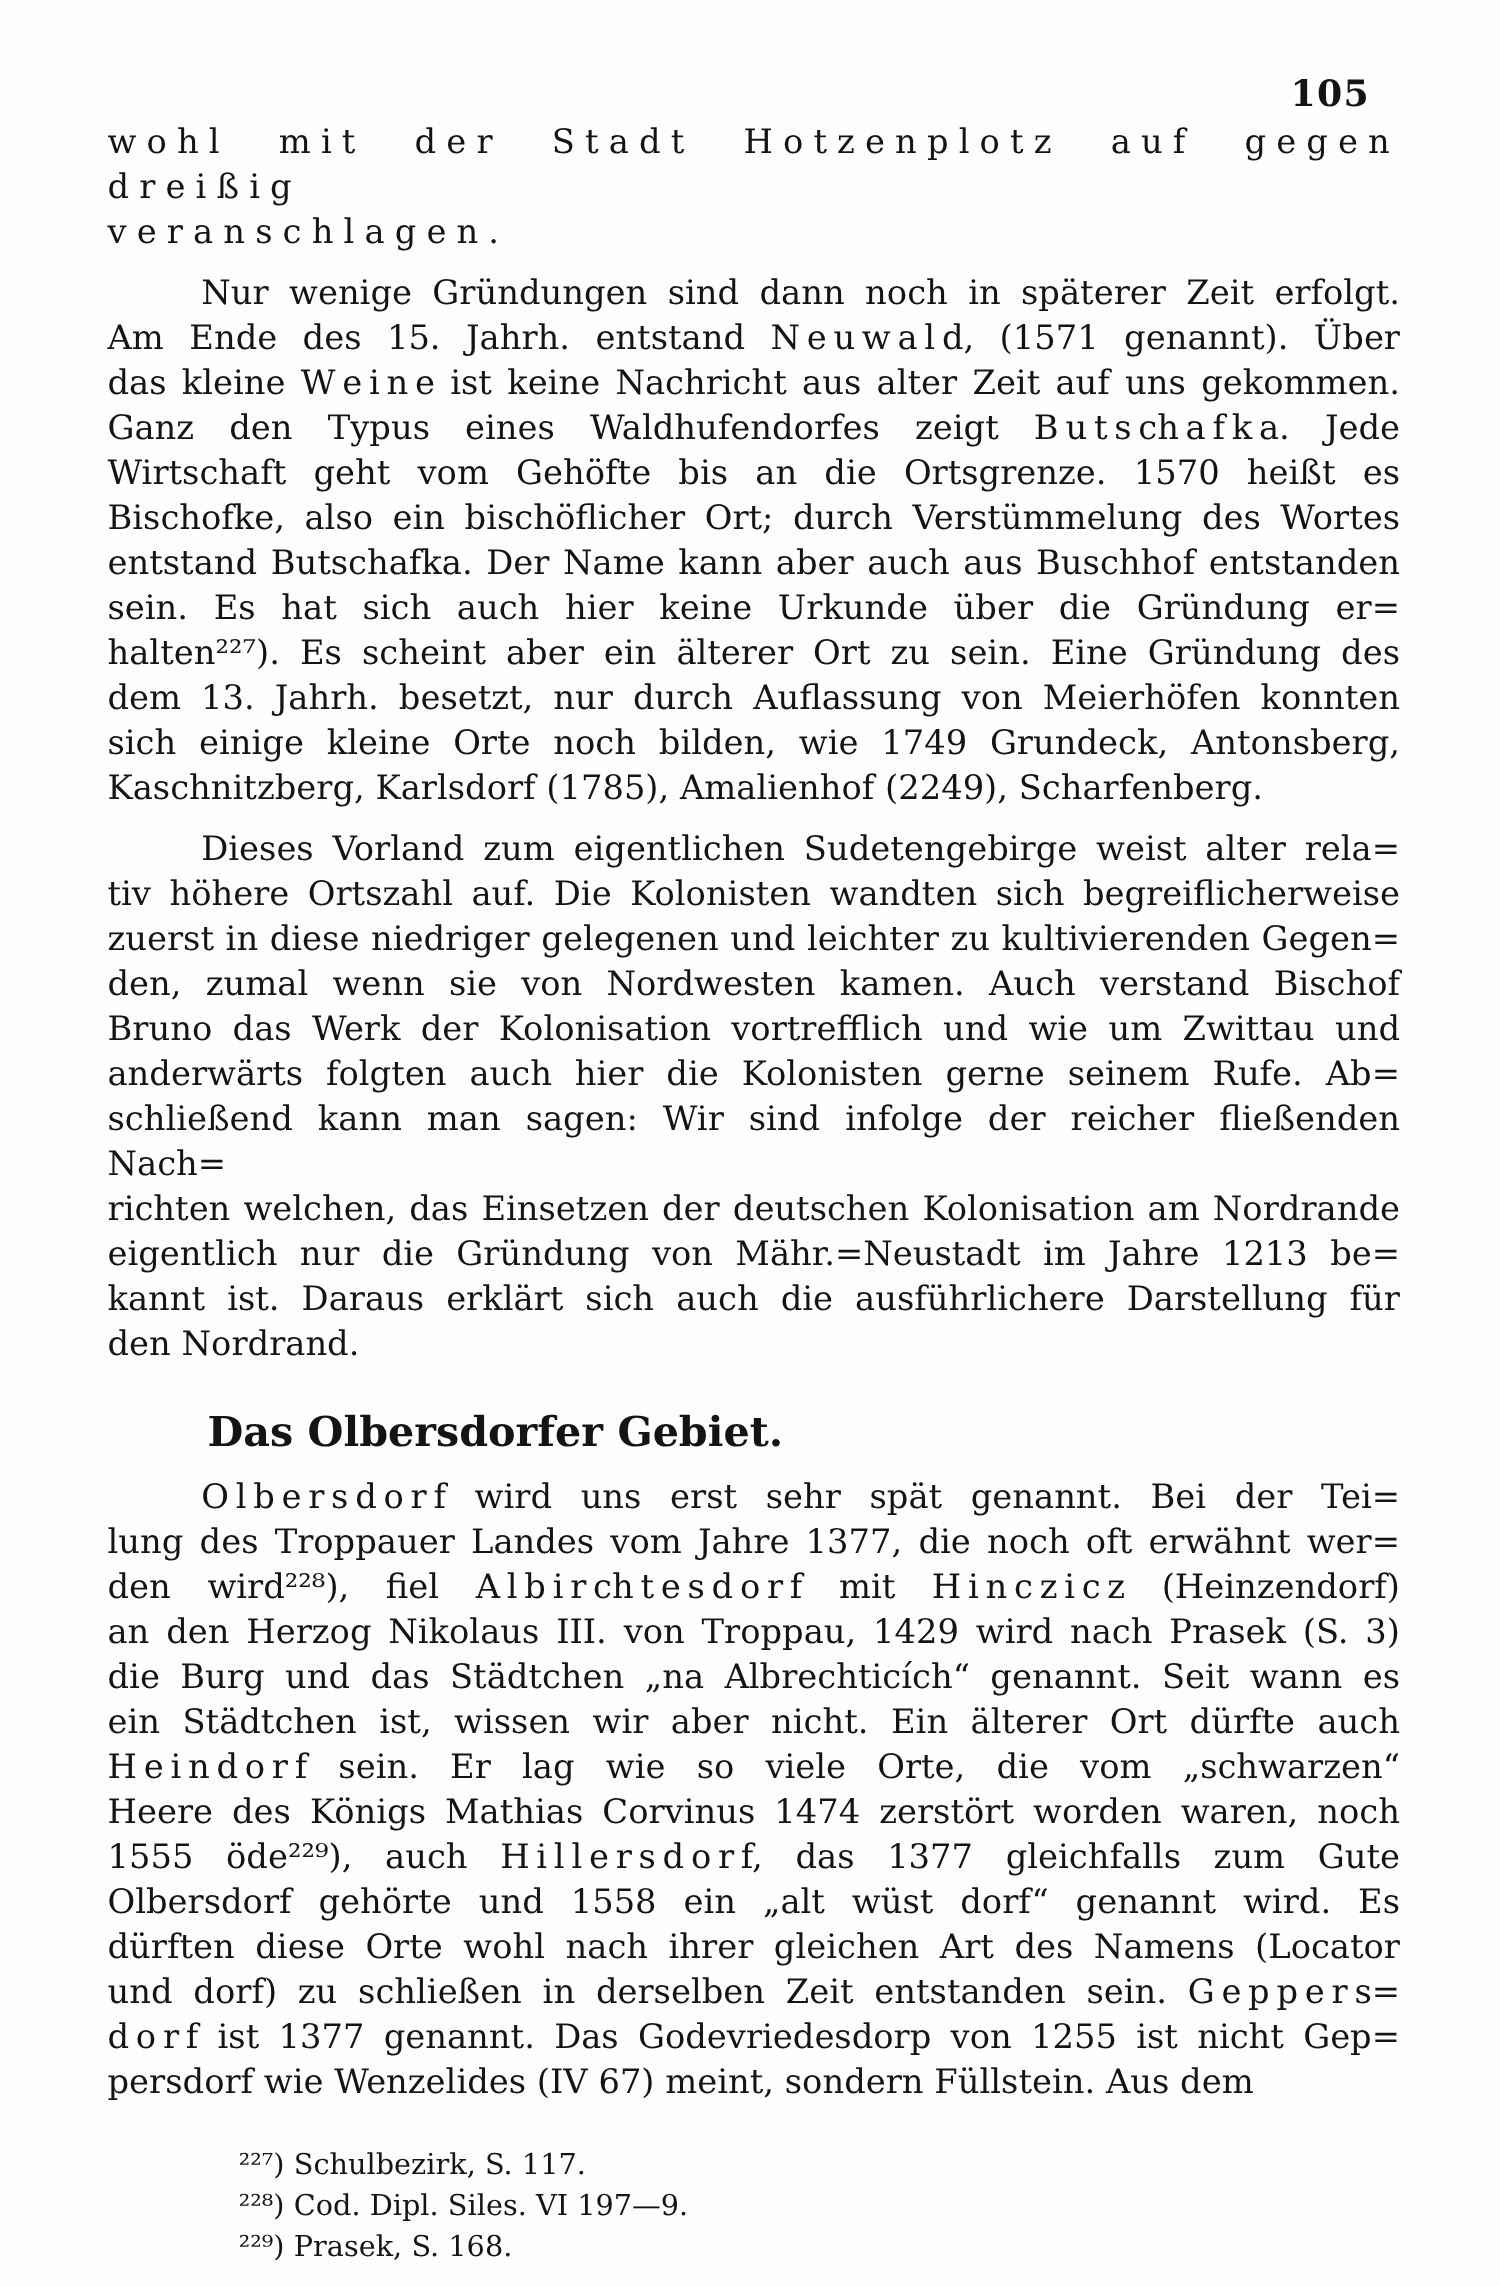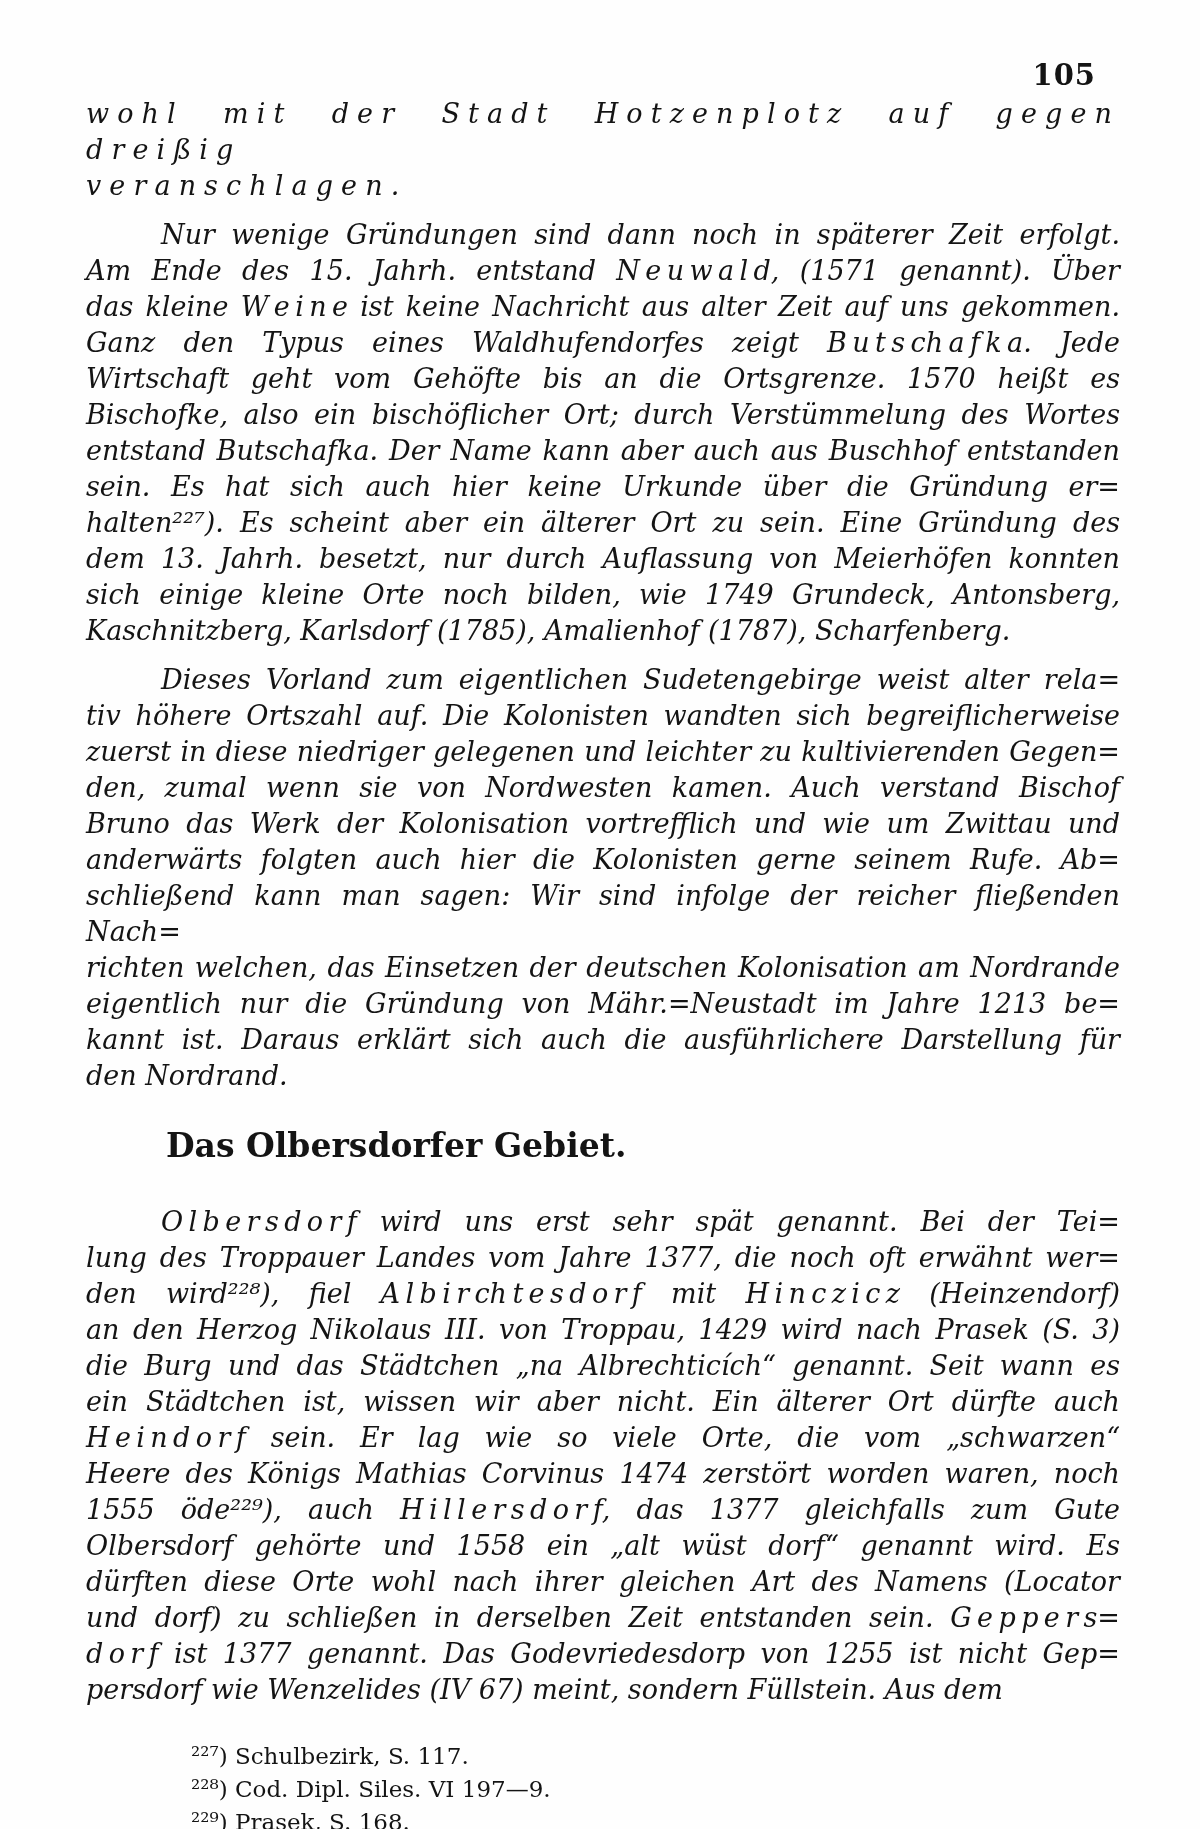--- a/index.html
+++ b/index.html
@@ -23,38 +23,38 @@
     font-size: 29px;
     font-weight: bold;
     letter-spacing: 1px;
   }
   .text-block {
     position: absolute;
     left: 86px;
     top: 96px;
     width: 1050px;
   }
-  .p { margin: 0 16px 13px 0; font-style: italic; }
+  .p { margin: 0 16px 13px 0; }
   .line {
     font-size: 27px;
     line-height: 36px;
     text-align: justify;
     text-align-last: justify;
     white-space: normal;
   }
   .line.last { text-align-last: left; }
   .line.first { text-indent: 75px; }
   .spaced {
     letter-spacing: 0.30em;
     word-spacing: 0.40em;
   }
   .heading {
     font-size: 33px;
     font-weight: bold;
-    margin: 30px 0 36px 80px;
+    margin: 30px 0 12px 80px;
     line-height: 44px;
     text-align: left;
   }
   .footnotes {
     margin: 32px 0 0 105px;
   }
   .fn {
     font-size: 23px;
     line-height: 33px;
     text-align: left;
@@ -78,21 +78,21 @@
       <div class="line">Am Ende des 15. Jahrh. entstand N e u w a l d, (1571 genannt). Über</div>
       <div class="line">das kleine W e i n e ist keine Nachricht aus alter Zeit auf uns gekommen.</div>
       <div class="line">Ganz den Typus eines Waldhufendorfes zeigt B u t s ch a f k a. Jede</div>
       <div class="line">Wirtschaft geht vom Gehöfte bis an die Ortsgrenze. 1570 heißt es</div>
       <div class="line">Bischofke, also ein bischöflicher Ort; durch Verstümmelung des Wortes</div>
       <div class="line">entstand Butschafka. Der Name kann aber auch aus Buschhof entstanden</div>
       <div class="line">sein. Es hat sich auch hier keine Urkunde über die Gründung er=</div>
       <div class="line">halten²²⁷). Es scheint aber ein älterer Ort zu sein. Eine Gründung des</div>
       <div class="line">dem 13. Jahrh. besetzt, nur durch Auflassung von Meierhöfen konnten</div>
       <div class="line">sich einige kleine Orte noch bilden, wie 1749 Grundeck, Antonsberg,</div>
-      <div class="line last">Kaschnitzberg, Karlsdorf (1785), Amalienhof (1787), Scharfenberg.</div>
+      <div class="line last">Kaschnitzberg, Karlsdorf (1785), Amalienhof (2249), Scharfenberg.</div>
     </div>
 
     <div class="p">
       <div class="line first">Dieses Vorland zum eigentlichen Sudetengebirge weist alter rela=</div>
       <div class="line">tiv höhere Ortszahl auf. Die Kolonisten wandten sich begreiflicherweise</div>
       <div class="line">zuerst in diese niedriger gelegenen und leichter zu kultivierenden Gegen=</div>
       <div class="line">den, zumal wenn sie von Nordwesten kamen. Auch verstand Bischof</div>
       <div class="line">Bruno das Werk der Kolonisation vortrefflich und wie um Zwittau und</div>
       <div class="line">anderwärts folgten auch hier die Kolonisten gerne seinem Rufe. Ab=</div>
       <div class="line">schließend kann man sagen: Wir sind infolge der reicher fließenden Nach=</div>

